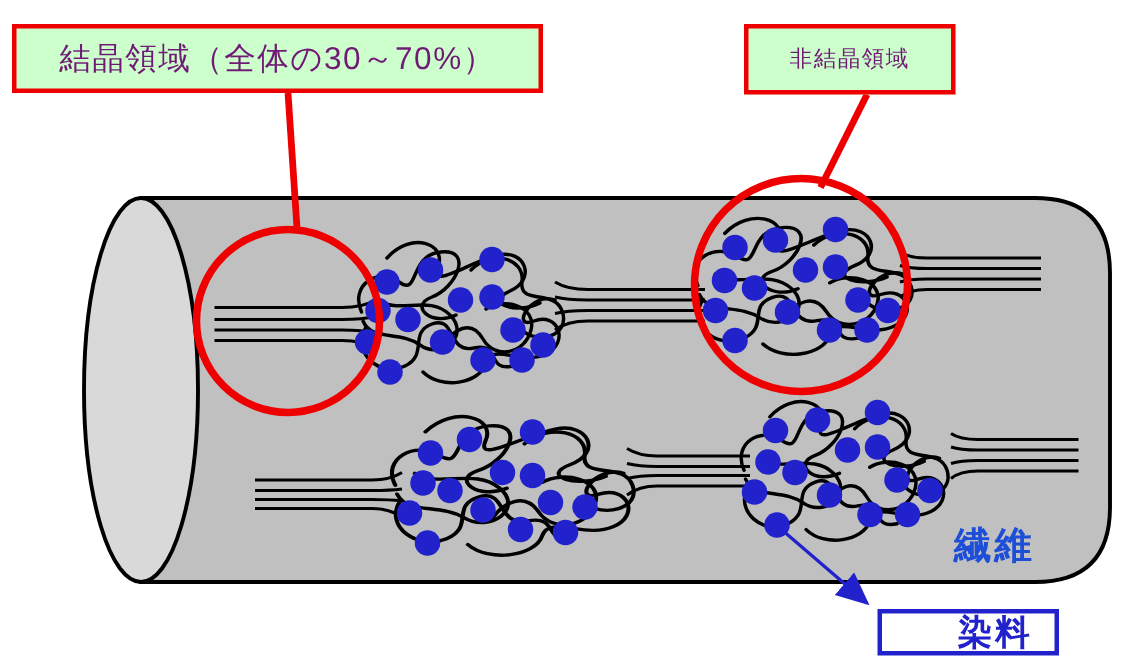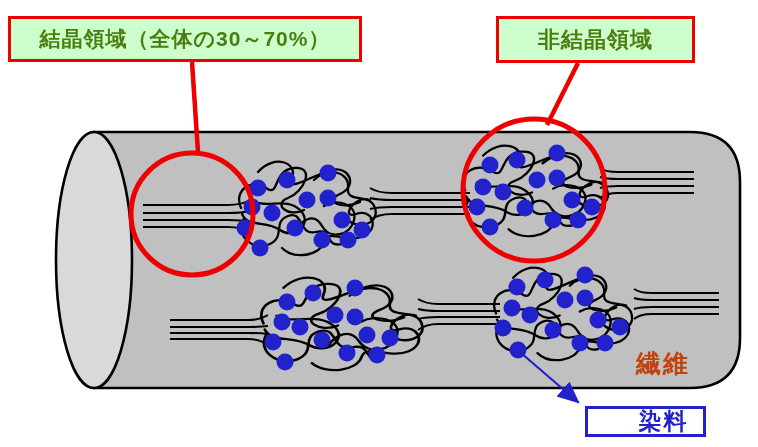--- a/index.html
+++ b/index.html
@@ -6,26 +6,26 @@
     --green:#ccffcc; --red:#ee0000; --blue:#2222cc;
     --body-gray:#c0c0c0; --end-gray:#d9d9d9; --black:#000000; --bg:#ffffff;
   }
   *{margin:0;padding:0;box-sizing:border-box;}
   body{background:var(--bg);font-family:"Liberation Sans","DejaVu Sans",sans-serif;}
   .stage{position:relative;width:758px;height:447px;background:var(--bg);overflow:hidden;}
   .stage svg{position:absolute;left:0;top:0;}
   .callout{
     position:absolute;display:flex;align-items:center;justify-content:center;
     background:var(--green);border:3px solid var(--red);
-    font-weight:bold;color:#4d7c0f;letter-spacing:1px;
+    font-weight:normal;color:#701a75;letter-spacing:1px;
   }
   #label-crystalline{left:8px;top:16px;width:354px;height:46px;font-size:21px;}
-  #label-amorphous{left:496px;top:16px;width:199px;height:47px;font-size:22px;}
+  #label-amorphous{left:496px;top:16px;width:141px;height:47px;font-size:15px;}
   .fiber-label{
-    position:absolute;left:636px;top:347px;font-weight:bold;font-size:25px;color:#c2410c;letter-spacing:2px;
+    position:absolute;left:636px;top:347px;font-weight:bold;font-size:25px;color:#1d4ed8;letter-spacing:2px;
   }
   .dye-label{
     position:absolute;left:585px;top:406px;width:121px;height:31px;
     display:flex;align-items:center;justify-content:center;
     background:#fff;border:3px solid var(--blue);color:var(--blue);
     font-weight:bold;font-size:23px;letter-spacing:2px;padding-left:36px;
   }
   .fib{stroke:var(--black);stroke-width:2;fill:none;}
   .tangle-use{stroke:var(--black);}
   .hl{fill:none;stroke:var(--red);stroke-width:5;}

